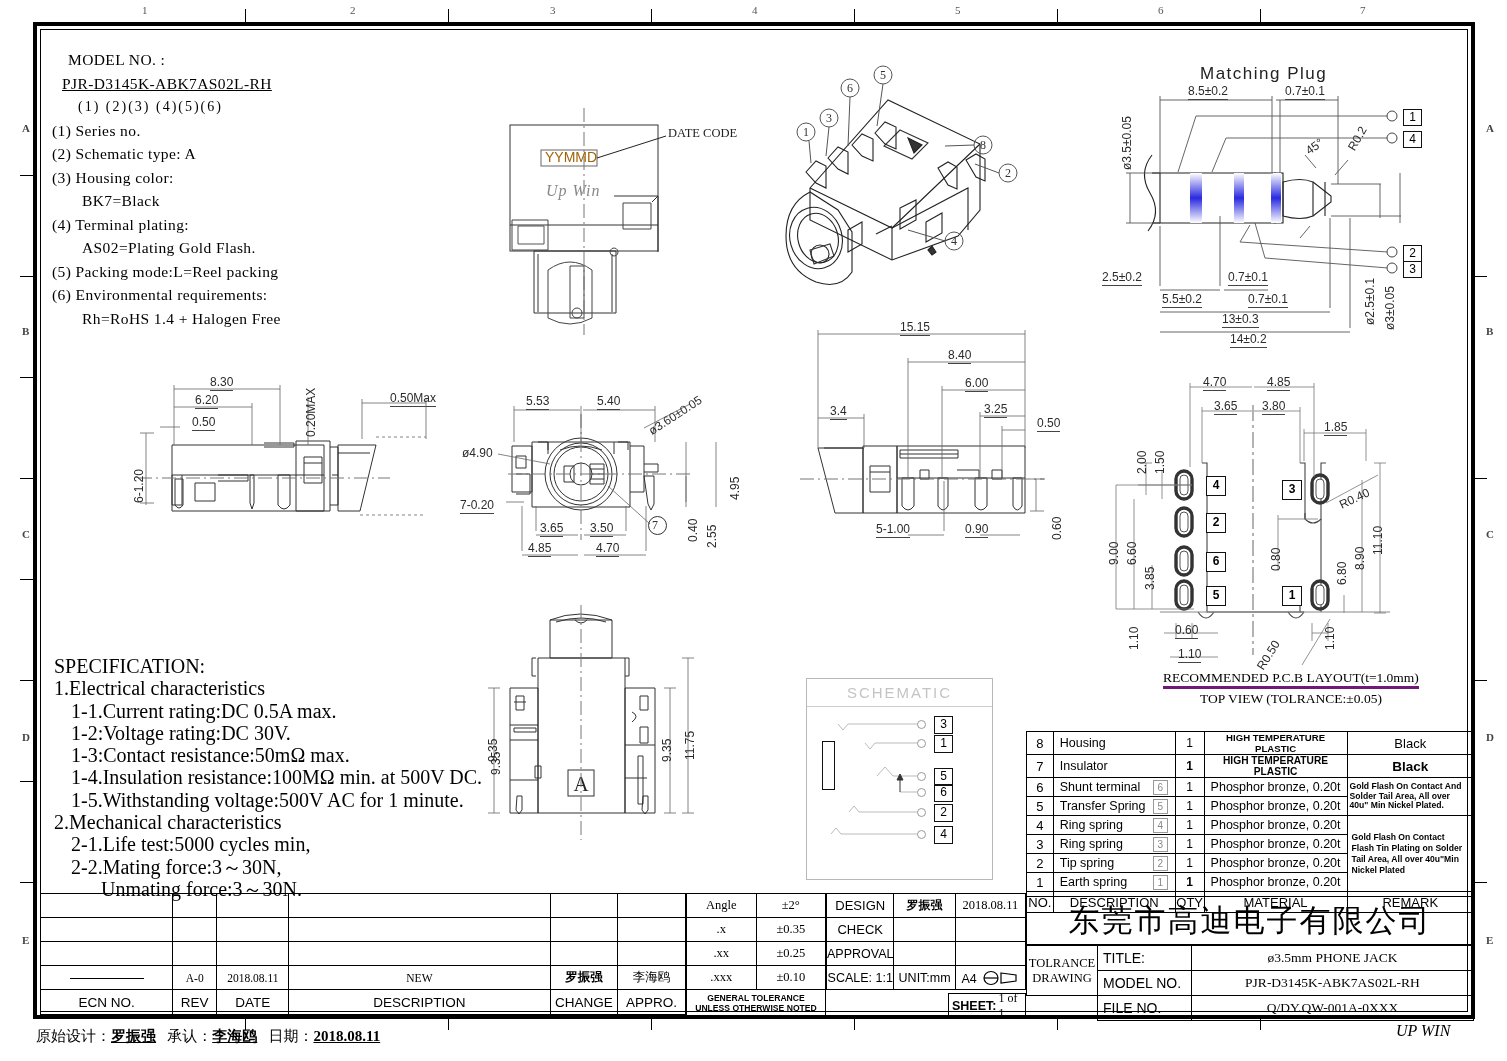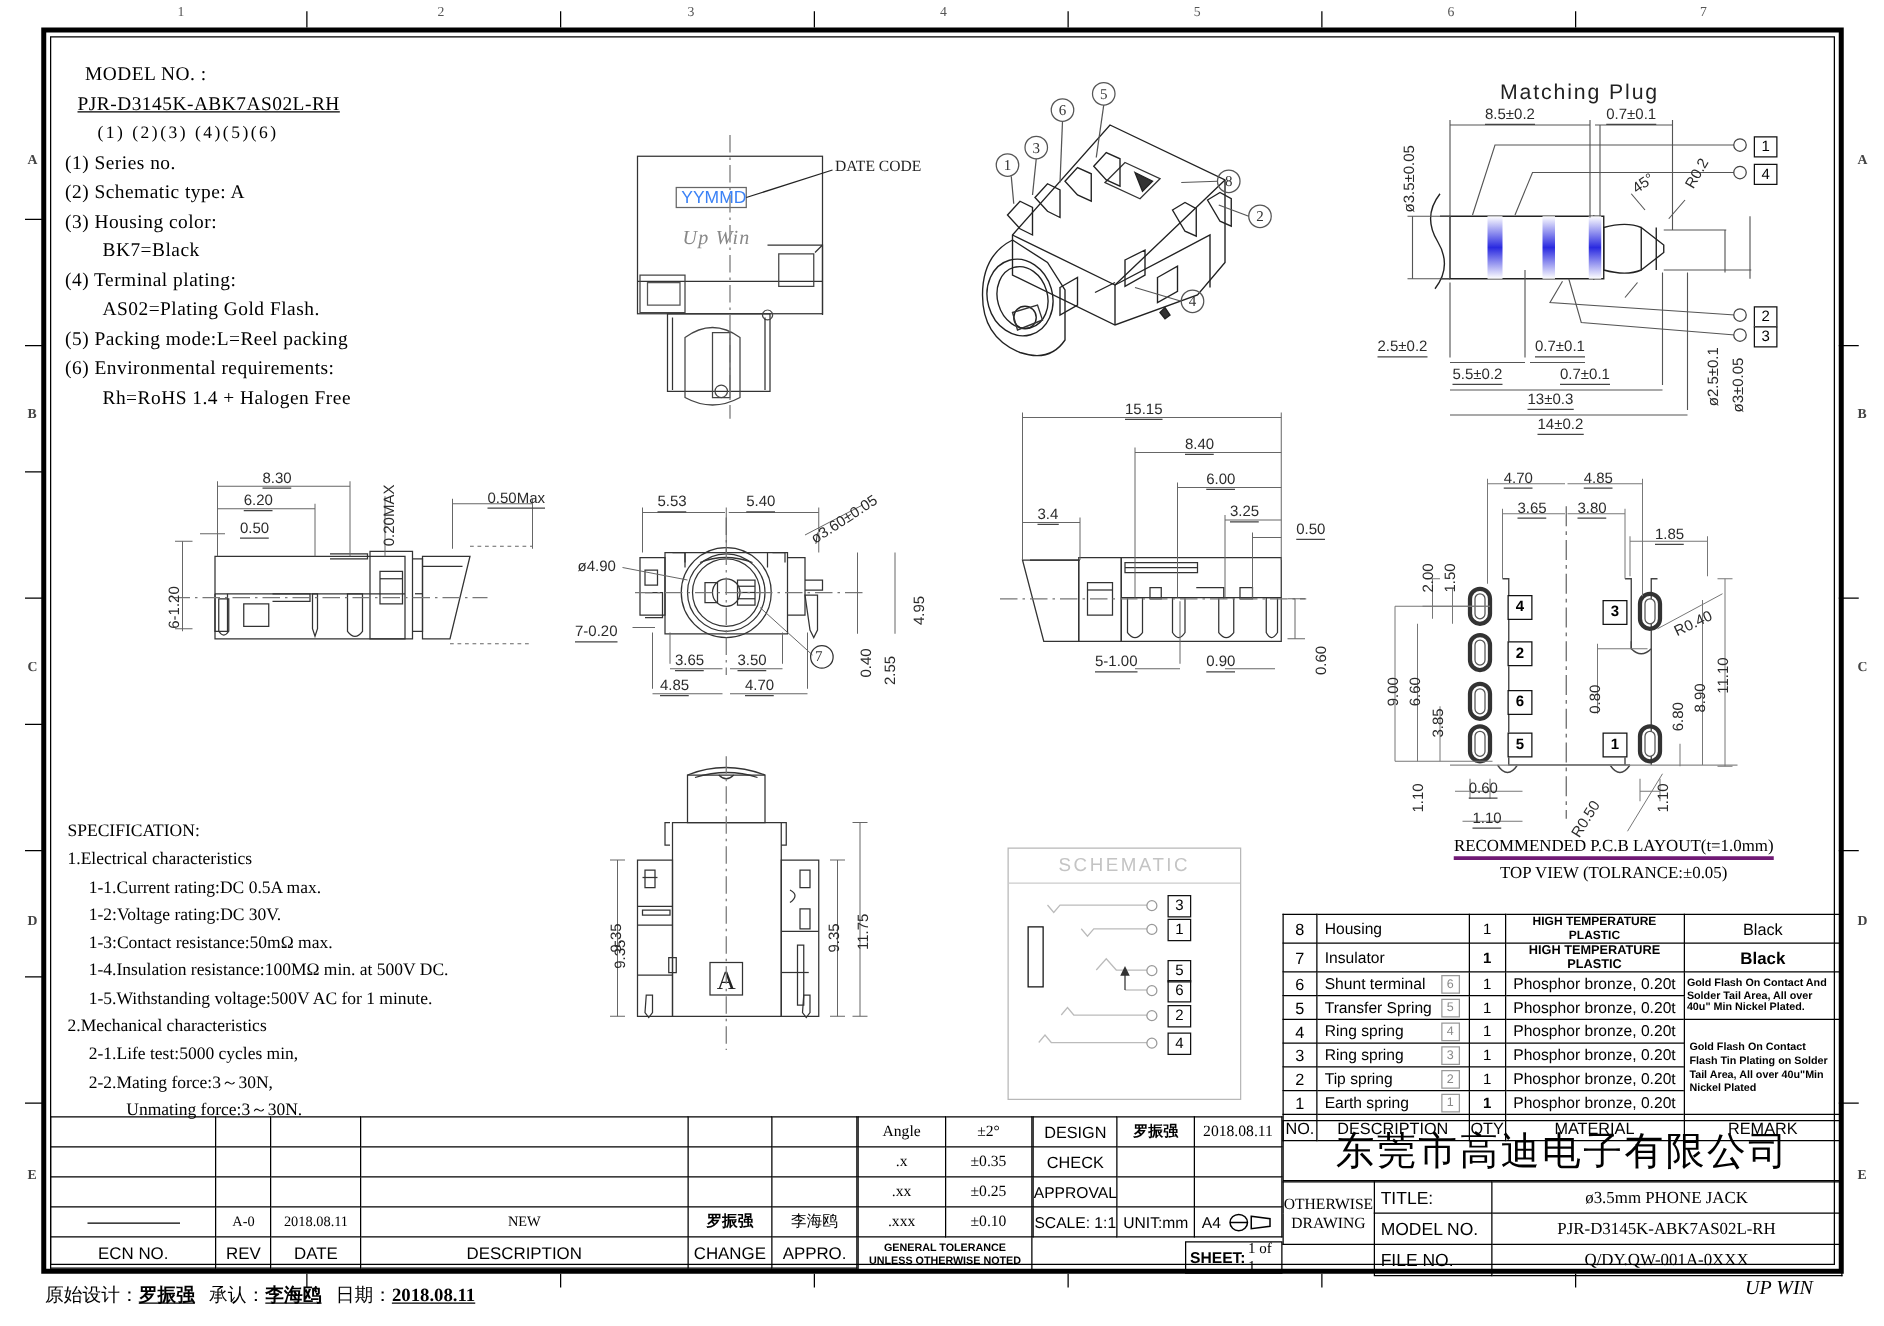--- a/index.html
+++ b/index.html
@@ -15,21 +15,21 @@
   .zone-letter{font-size:11px;color:#444;font-weight:bold;font-family:"Liberation Serif",serif;}
   .tickv{position:absolute;width:1px;background:#000;}
   .tickh{position:absolute;height:1px;background:#000;}
 
   
   #model-block{left:52px;top:48px;width:400px;font-size:15.5px;line-height:23.5px;
       font-family:"Liberation Serif",serif;letter-spacing:.4px;}
   #model-block .ul{text-decoration:underline;}
   .idxrow{letter-spacing:2px;}
 
-  #spec-block{left:54px;top:655px;width:470px;font-size:14px;line-height:22.3px;
+  #spec-block{left:54px;top:655px;width:470px;font-size:20px;line-height:22.3px;
       font-family:"Liberation Serif",serif;}
   #spec-block .i1{padding-left:17px;}
   #spec-block .i2{padding-left:47px;}
 
   
   .dim{font-family:"Liberation Sans",sans-serif;font-size:12px;color:#2b2b2b;white-space:nowrap;}
   .dimu{border-bottom:1px solid #444;padding-bottom:1px;}
   .dimv{transform-origin:0 0;transform:rotate(-90deg);}
   .lbl{font-family:"Liberation Serif",serif;font-size:12.5px;color:#222;white-space:nowrap;}
   .boxnum{position:absolute;border:1.4px solid #111;font-family:"Liberation Sans",sans-serif;
@@ -207,21 +207,21 @@
       <path d="M48 154 v58"></path>
         <path d="M122 154 v58"></path>
       <path d="M168 96 l-6 6"></path>
 
       <path d="M107 58 L176 36" stroke="#222"></path>
     </g>
 
     <line x1="94" y1="8" x2="94" y2="235" stroke="#777" stroke-width="1" stroke-dasharray="14,4,2,4"></line>
   </svg>
   <span class="abs lbl" style="left:178px;top:26px;">DATE CODE</span>
-  <span class="abs" style="left:55px;top:49px;font-family:'Liberation Sans',sans-serif;font-size:14px;color:#3b82f6;">YYMMD</span>
+  <span class="abs" style="left:55px;top:49px;font-family:'Liberation Sans',sans-serif;font-size:14px;color:#a16207;">YYMMD</span>
   <span class="abs" style="left:56px;top:82px;font-family:'Liberation Serif',serif;font-style:italic;font-size:16px;color:#888;letter-spacing:1px;">Up Win</span>
 </div>
 
 <div class="pv" style="left:780px;top:60px;width:260px;height:260px;">
   <svg width="260" height="260" viewBox="0 0 260 260">
     <g fill="none" stroke="#222" stroke-width="1.1">
 
       <path d="M 30 128 L 108 40 L 200 84 L 200 150 L 178 176 L 112 200 L 30 160 Z"></path>
       <path d="M 30 128 L 112 168 L 200 84"></path>
       <path d="M 112 168 L 112 200"></path>
@@ -922,21 +922,21 @@
 </div>
 
 <div class="abs" id="company">
   <span>东莞市高迪电子有限公司</span>
 </div>
 
 <table class="abs tbl" id="titleblk">
   <tbody>
       <tr>
     <td class="cust" rowspan="2">
-      <div>OTHERWISE</div>
+      <div>TOLRANCE</div>
       <div>DRAWING</div>
     </td>
     <td class="k">TITLE:</td>
     <td class="v">ø3.5mm PHONE JACK</td>
   </tr>
   <tr>
     <td class="k">MODEL NO.</td>
     <td class="v">PJR-D3145K-ABK7AS02L-RH</td>
   </tr>
   <tr>

